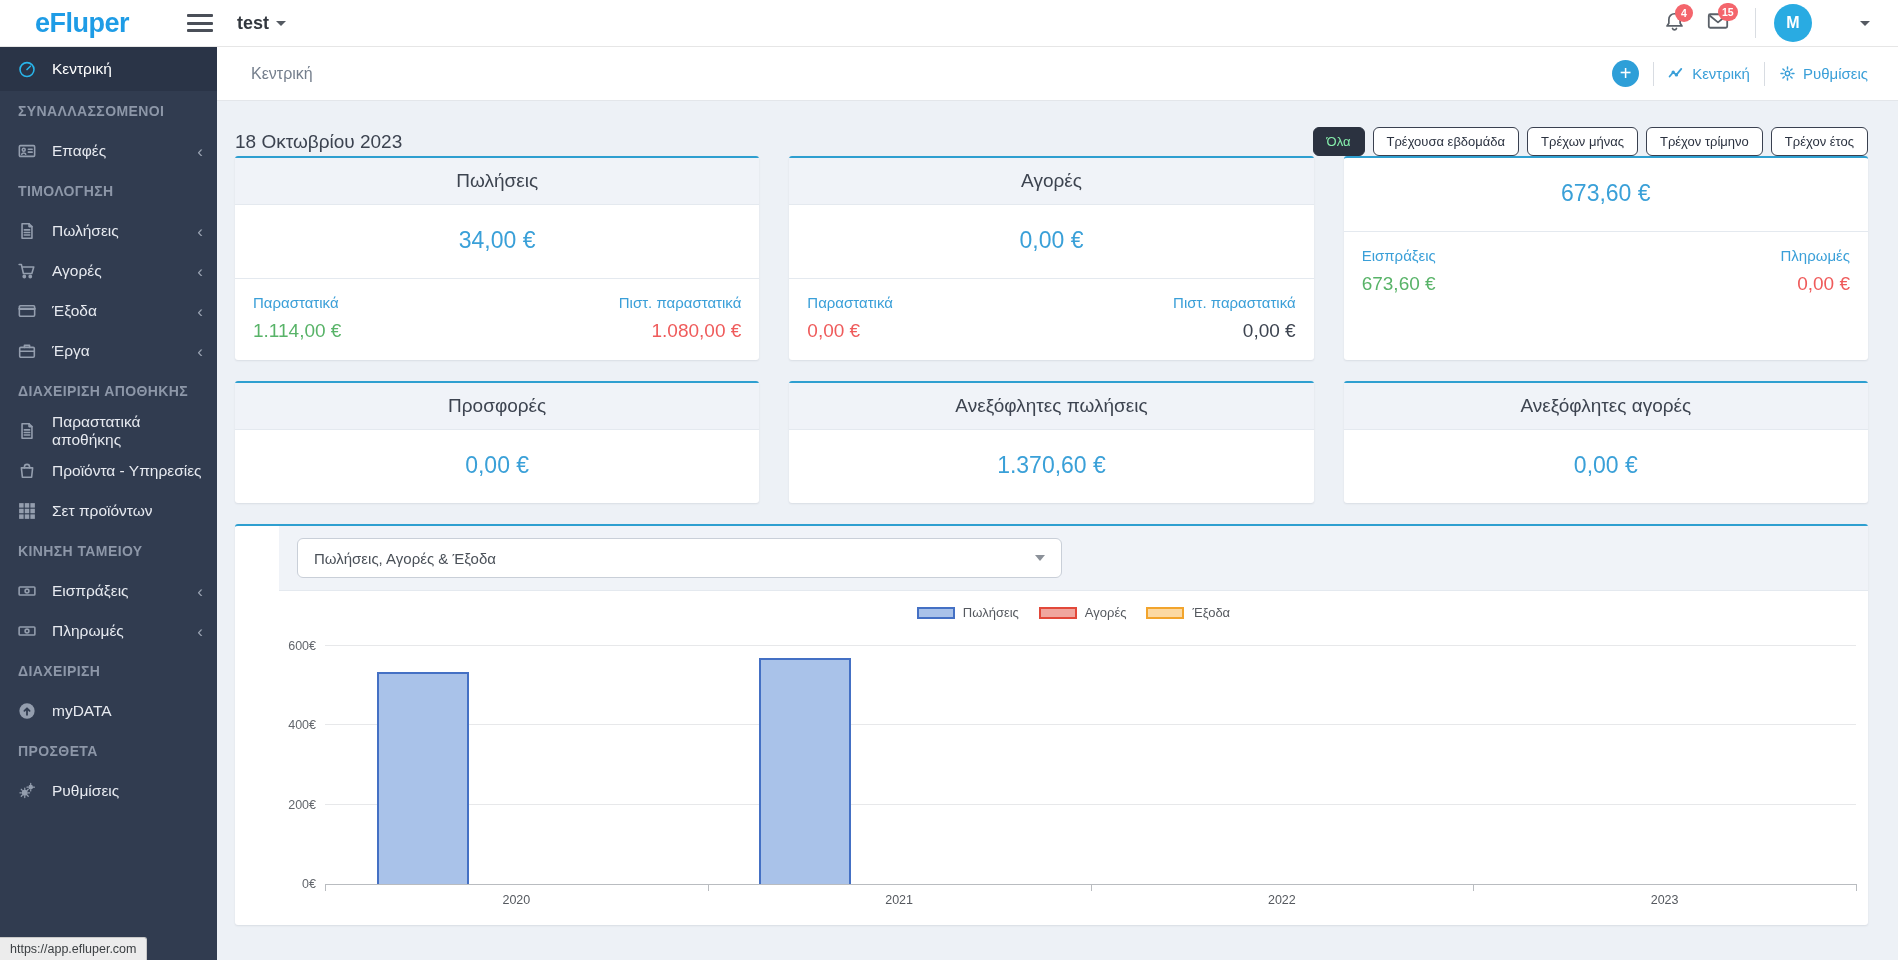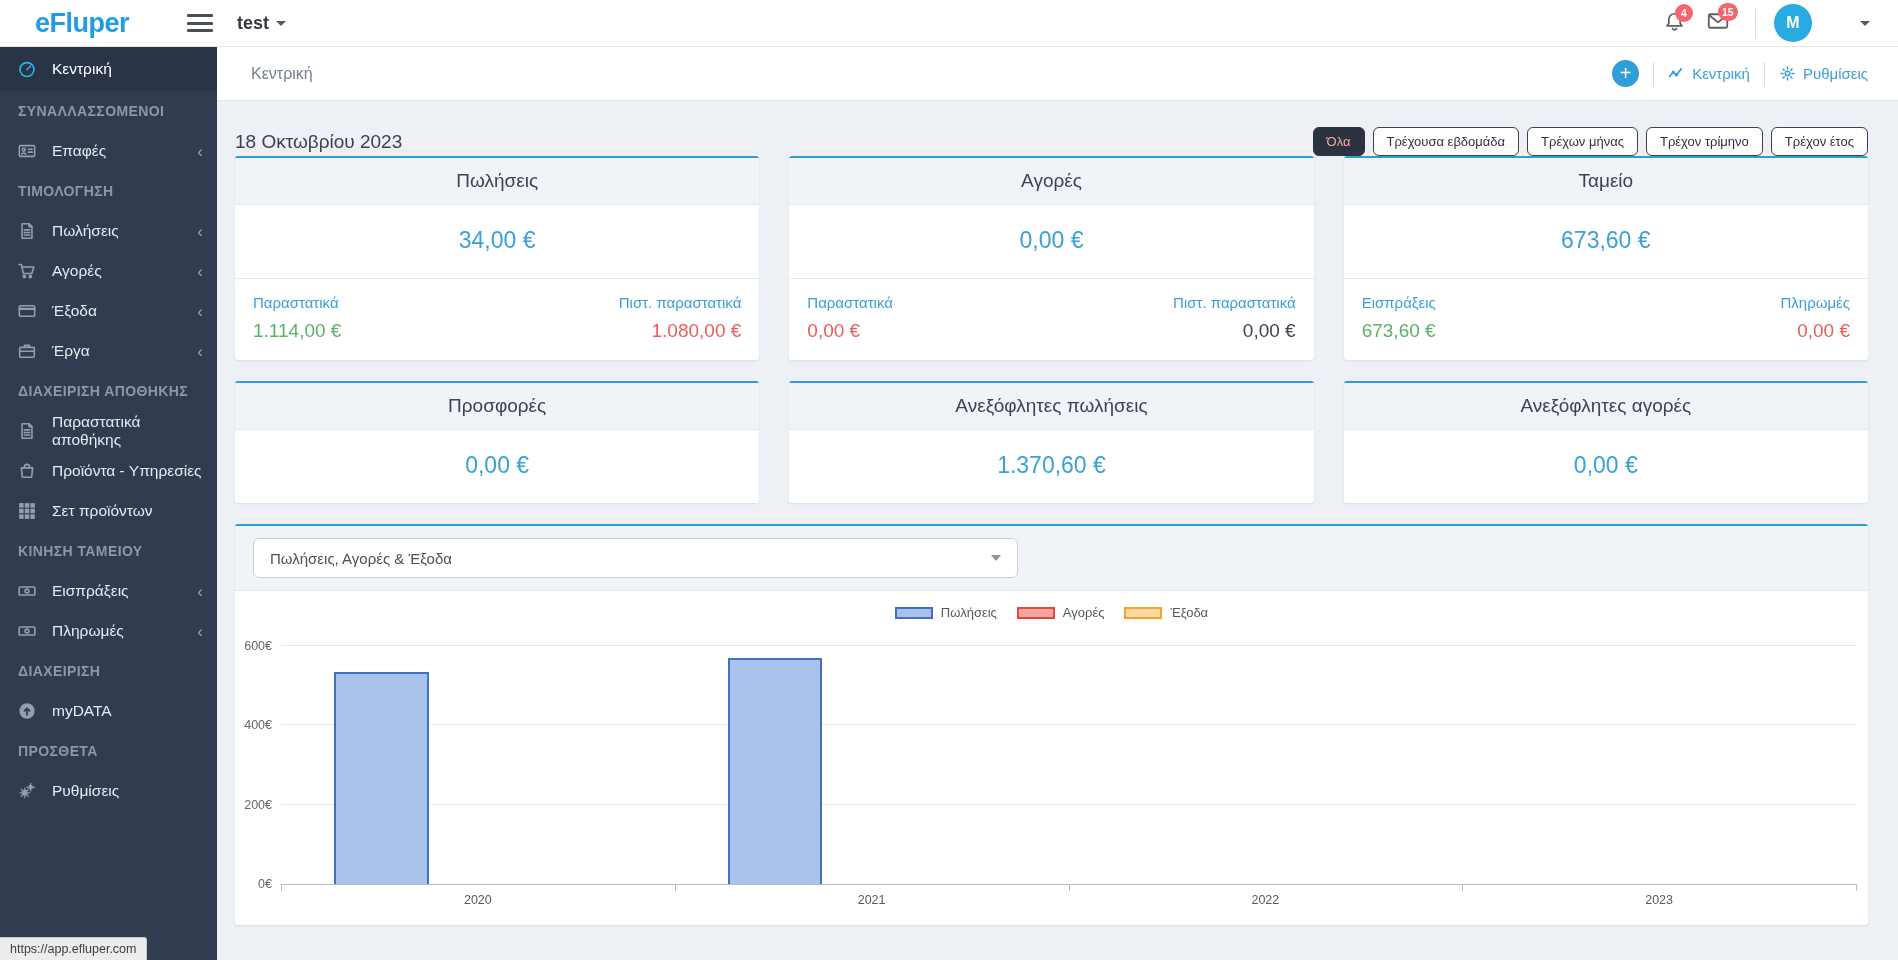--- a/index.html
+++ b/index.html
@@ -50,37 +50,37 @@
   .sub-link { color:#3a9fd8; font-size:15px; display:flex; align-items:center; gap:7px; cursor:pointer; }
   .sub-link svg { width:17px; height:17px; }
 
   
   .content { margin-left:217px; padding:26px 30px 0 18px; }
   .toolbar-row { display:flex; align-items:center; justify-content:space-between; }
   .page-date { font-size:19px; color:#3c4350; }
   .filters { display:flex; gap:8px; }
   .filter-btn { font-family:inherit; font-size:13px; padding:6px 13px; border-radius:6px; cursor:pointer;
                 background:#fff; color:#2b3240; border:1px solid #3a4150; }
-  .filter-btn.active { background:#2b3240; color:#fca5a5; border-color:#2b3240; }
+  .filter-btn.active { background:#2b3240; color:#86efac; border-color:#2b3240; }
 
   .cards-row { display:grid; grid-template-columns:repeat(3,1fr); gap:30px; margin-bottom:21px; }
   .card { background:#fff; border-top:2px solid #2e9fd0; border-radius:3px;
           box-shadow:0 1px 2px rgba(40,50,70,0.10); }
   .card-header { background:#f0f3f8; text-align:center; font-size:19px; color:#3d4450;
                  padding:12px 10px; border-bottom:1px solid #e4e9ef; }
   .card-value { text-align:center; font-size:23px; color:#3aa0d8; padding:22px 0 24px; }
   .card-footer { border-top:1px solid #e4e9ef; display:flex; justify-content:space-between; padding:15px 18px 18px; }
   .fcol.right { text-align:right; }
   .f-label { color:#3a9fd8; font-size:15px; margin-bottom:9px; cursor:pointer; }
   .f-val { font-size:19px; }
   .f-val.green { color:#58b368; }
   .f-val.red { color:#ef5b5b; }
 
   
-  .chart-card { margin-bottom:4px; }
+  .chart-card { margin-bottom:4px;padding-left:44px; }
   .chart-header { background:#f0f3f8; padding:12px 18px; border-bottom:1px solid #e4e9ef; }
   .select-box { width:765px; height:40px; background:#fff; border:1px solid #c9cfd8; border-radius:6px;
                 display:flex; align-items:center; justify-content:space-between; padding:0 16px;
                 font-size:15px; color:#4a5058; cursor:pointer; }
   .select-caret { width:0; height:0; border-left:5px solid transparent; border-right:5px solid transparent;
                   border-top:6px solid #8b9199; }
   .chart-body { padding:12px 12px 10px; }
   .legend { display:flex; justify-content:center; align-items:center; gap:20px; margin:2px 0 12px; }
   .legend-item { display:flex; align-items:center; gap:8px; font-size:13px; color:#55595f; cursor:pointer; }
   .legend-swatch { width:38px; height:12px; border:2px solid; }
@@ -346,21 +346,20 @@
             <div class="f-label">Παραστατικά</div>
             <div class="f-val red">0,00 €</div>
           </div>
           <div class="fcol right">
             <div class="f-label">Πιστ. παραστατικά</div>
             <div class="f-val dark">0,00 €</div>
           </div>
         </div>
       </div>
       <div class="card">
-        <div class="card-header">Ταμείο</div>
         <div class="card-value">673,60 €</div>
         <div class="card-footer">
           <div class="fcol left">
             <div class="f-label">Εισπράξεις</div>
             <div class="f-val green">673,60 €</div>
           </div>
           <div class="fcol right">
             <div class="f-label">Πληρωμές</div>
             <div class="f-val red">0,00 €</div>
           </div>

